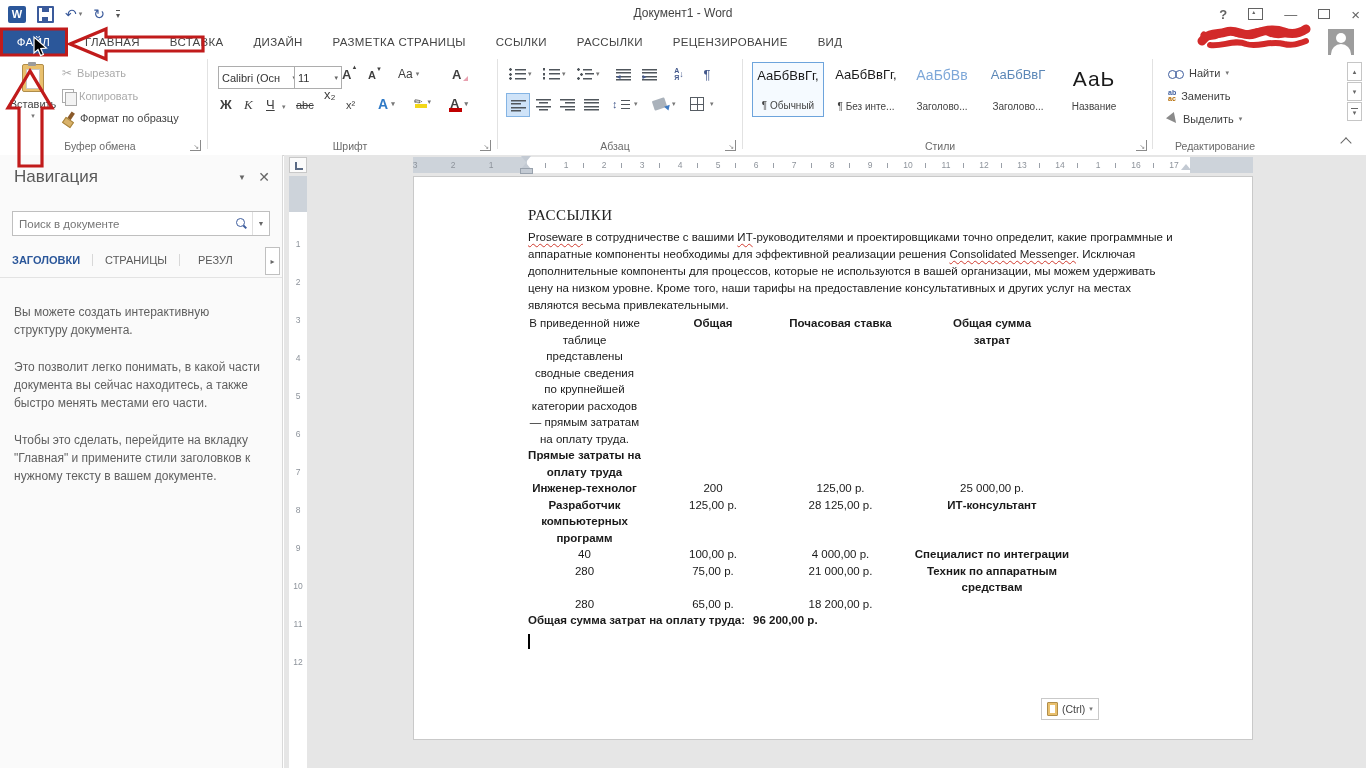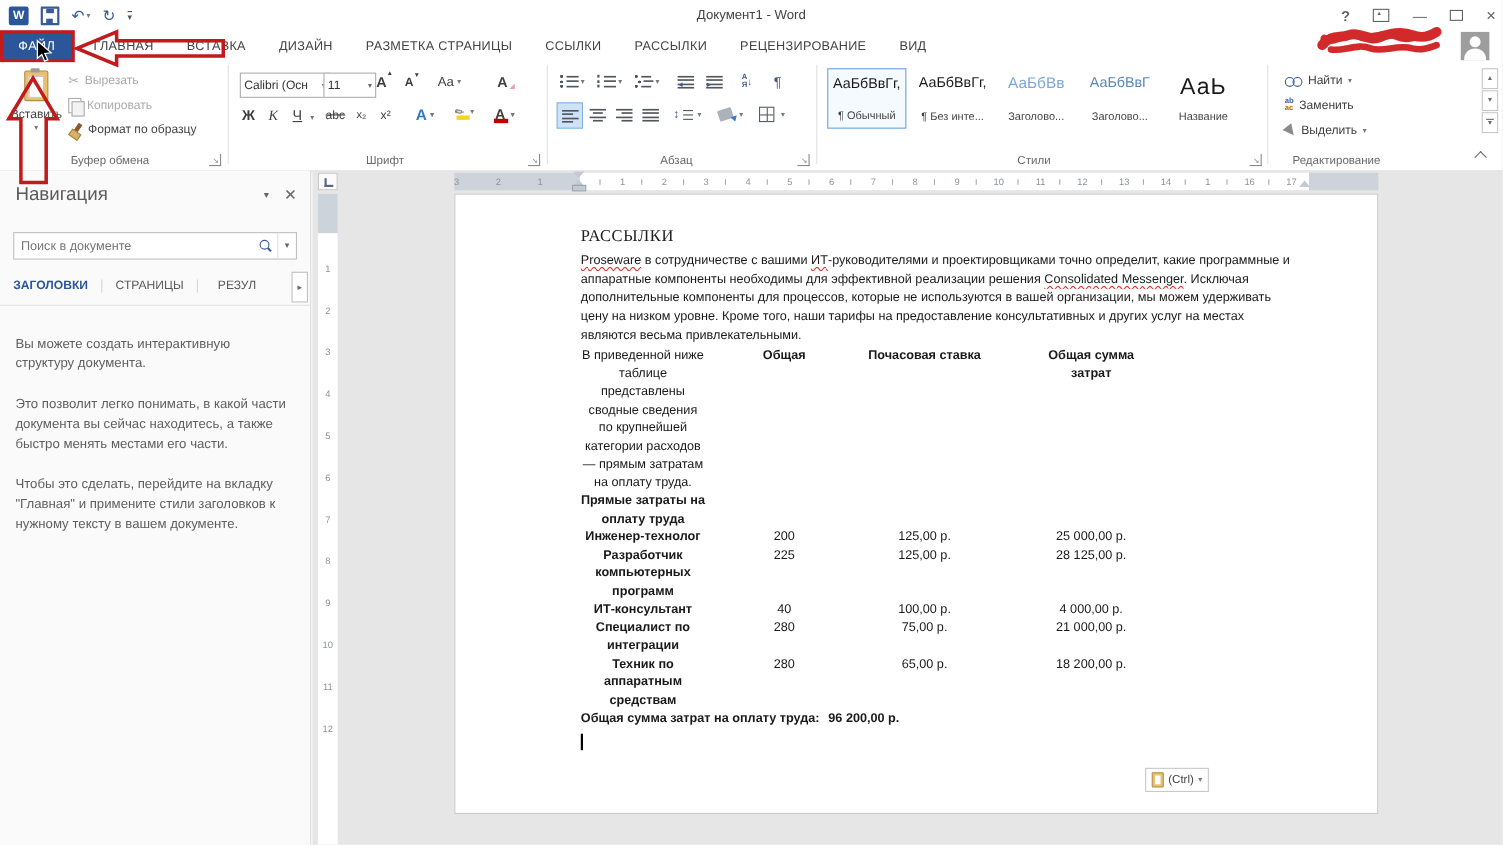--- a/index.html
+++ b/index.html
@@ -252,21 +252,21 @@
         <span style="position:relative">А</span>
         <span class="clear-er"></span>
       </div>
     <div class="fbtn bold" style="left:220px;top:42px;font-size:13px">Ж</div>
     <div class="fbtn ital" style="left:244px;top:42px;font-size:13px">К</div>
     <div class="fbtn und" style="left:266px;top:42px;font-size:13px">
         <span>Ч</span>
       </div>
     <span class="mini-dd" style="position:absolute;left:282px;top:48px">▾</span>
     <div class="fbtn strike" style="left:296px;top:44px;font-size:11px">abc</div>
-    <div class="fbtn" style="left:324px;top:44px;font-size:10px">x₂</div>
+    <div class="fbtn" style="left:324px;top:32px;font-size:13px">x₂</div>
     <div class="fbtn" style="left:346px;top:44px;font-size:11px">x²</div>
     <div class="fbtn fx-a" style="left:378px;top:41px;font-size:14px">
         <span>А</span>
         <span class="mini-dd" style="margin-left:3px">▾</span>
       </div>
     <div class="fbtn" style="left:414px;top:41px;position:absolute">
         <span class="pen">✎</span>
         <span class="bar" style="background:#f3d718;width:12px"></span>
         <span class="mini-dd" style="margin-left:5px">▾</span>
       </div>
@@ -465,21 +465,20 @@
           <div class="cell">В приведенной ниже таблице представлены сводные сведения по крупнейшей категории расходов — прямым затратам на оплату труда.</div>
           <div class="cell hdr">Общая</div>
           <div class="cell hdr">Почасовая ставка</div>
           <div class="cell hdr"><span class="hdr-narrow">Общая сумма затрат</span></div>
           <div class="sectionrow">Прямые затраты на оплату труда</div>
           <div class="cell role">Инженер-технолог</div>
           <div class="cell">200</div>
           <div class="cell">125,00 р.</div>
           <div class="cell">25 000,00 р.</div>
           <div class="cell role">Разработчик компьютерных программ</div>
-          <div class="cell">225</div>
           <div class="cell">125,00 р.</div>
           <div class="cell">28 125,00 р.</div>
           <div class="cell role">ИТ-консультант</div>
           <div class="cell">40</div>
           <div class="cell">100,00 р.</div>
           <div class="cell">4 000,00 р.</div>
           <div class="cell role">Специалист по интеграции</div>
           <div class="cell">280</div>
           <div class="cell">75,00 р.</div>
           <div class="cell">21 000,00 р.</div>

